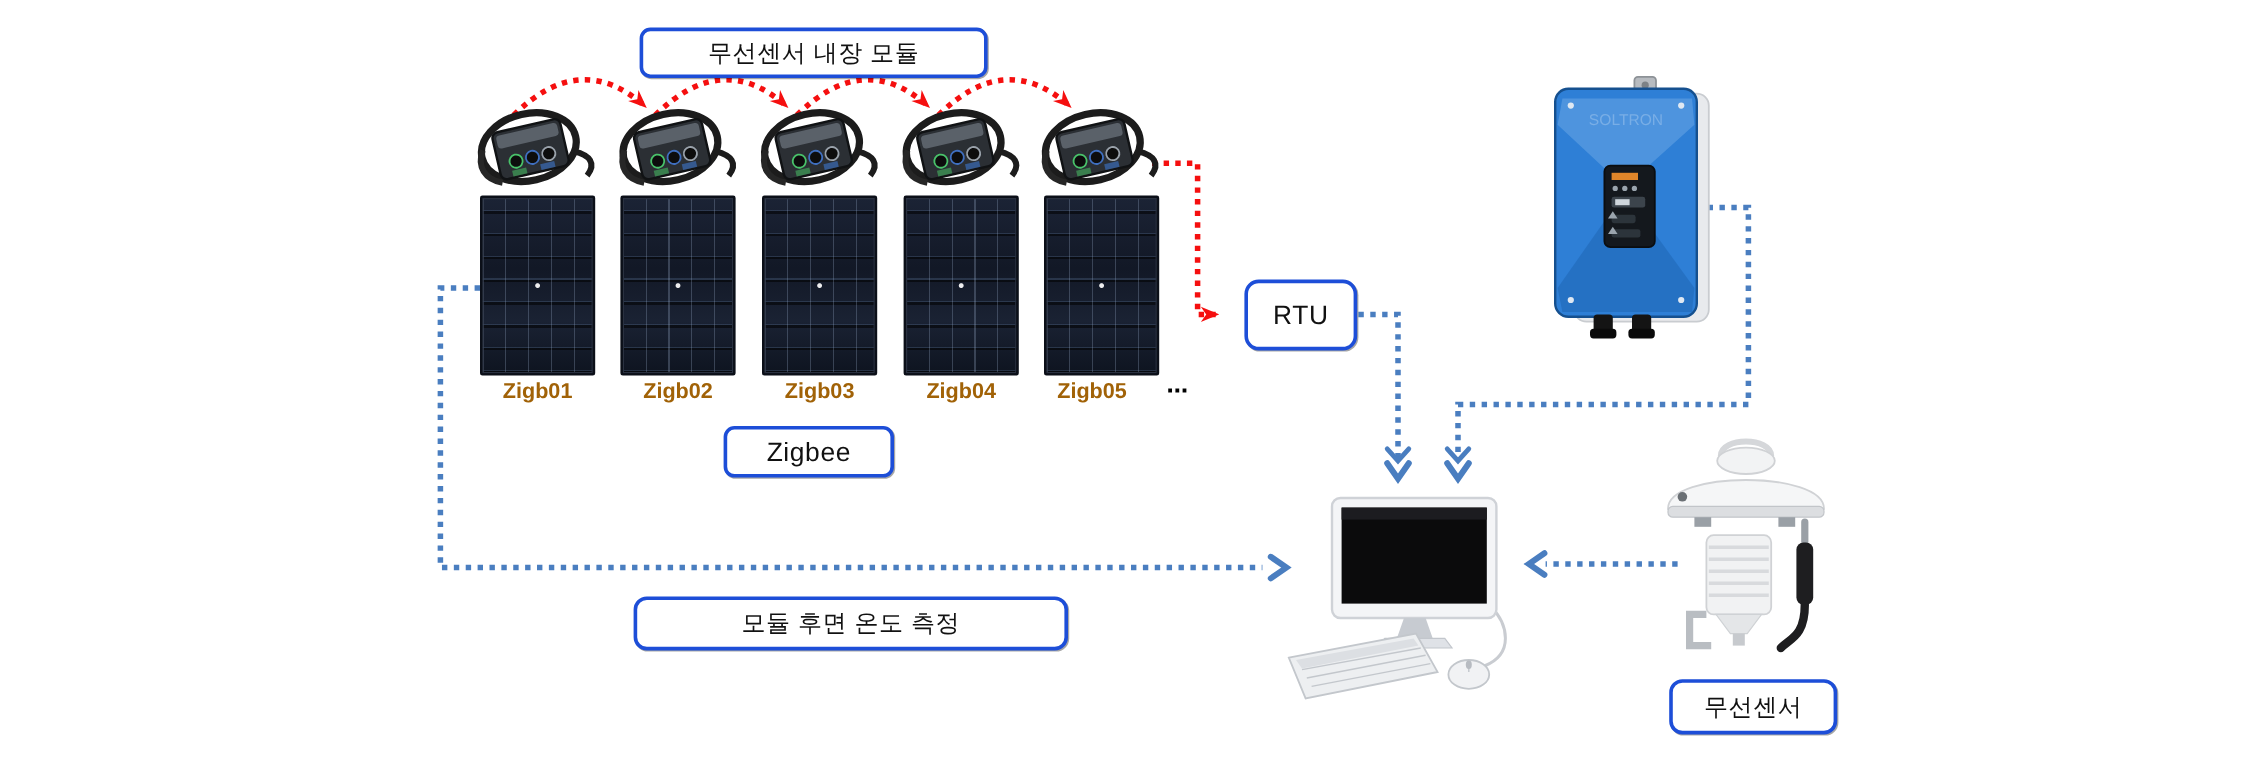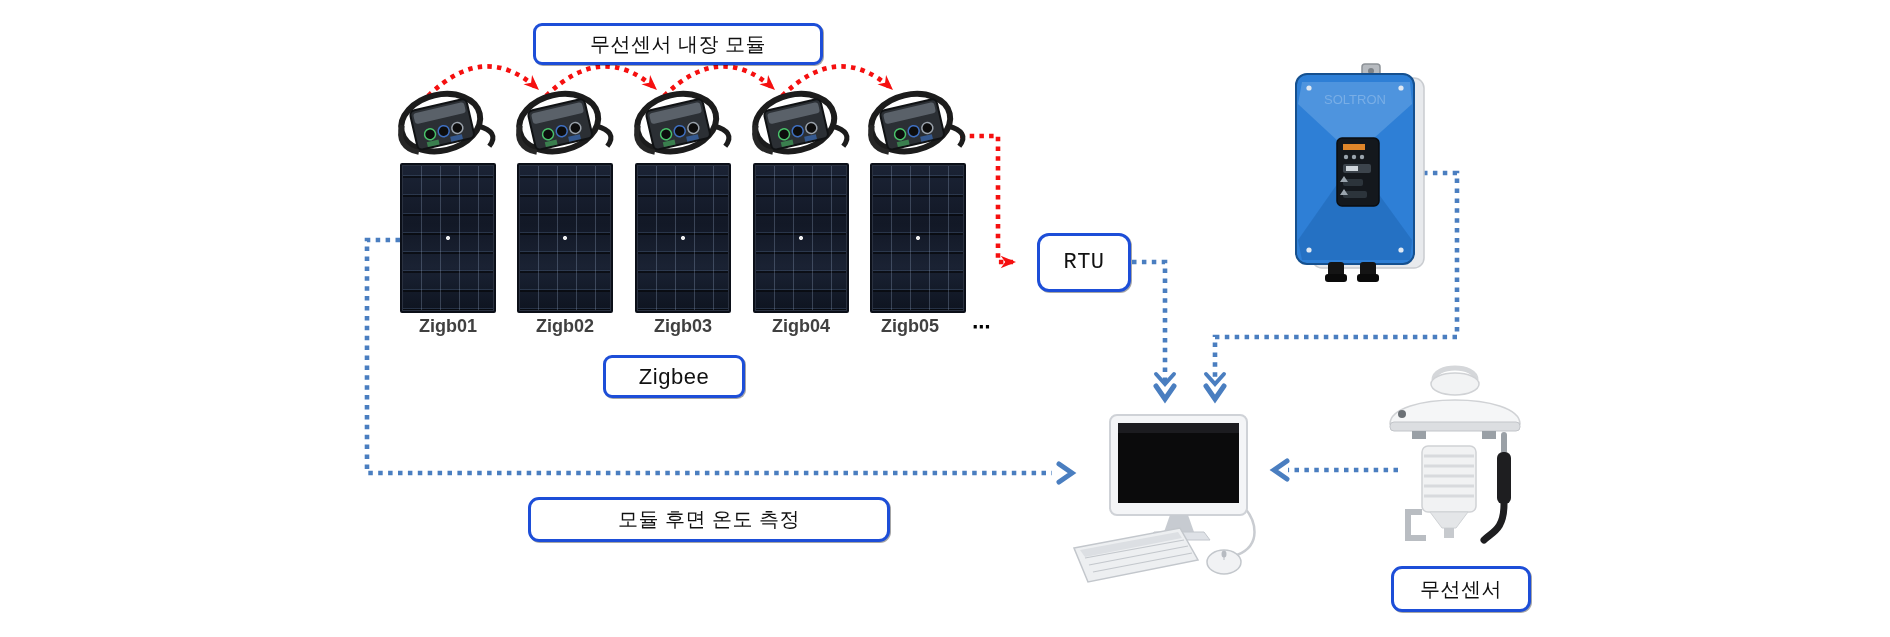--- a/index.html
+++ b/index.html
@@ -25,21 +25,21 @@
     background-image:
       radial-gradient(circle, rgba(255,255,255,.92) 1.6px, rgba(255,255,255,0) 2.4px),
       repeating-linear-gradient(90deg, rgba(160,180,210,.28) 0 1px, rgba(0,0,0,0) 1px 19px),
       repeating-linear-gradient(0deg, rgba(0,0,0,.55) 0 2px, rgba(90,115,150,.30) 2px 3px, rgba(20,28,44,.0) 3px 19px),
       linear-gradient(180deg,#1b2335 0%,#121826 40%,#1a2233 70%,#0e1420 100%);
     border:2px solid #0b0f18;border-radius:2px;
     box-shadow:0 0 0 1px #2a3140 inset;
   }
   .panel-label{
     position:absolute;top:316px;width:96px;text-align:center;
-    font-weight:bold;font-size:18px;color:#404040;
+    font-weight:bold;font-size:18px;color:#a16207;
   }
   .ellipsis{
     position:absolute;top:316px;font-weight:bold;font-size:18px;color:#000;
   }
   .sensor{position:absolute;top:76px;width:112px;height:92px;}
   svg{display:block;}
   #wires{position:absolute;left:0;top:0;}
   .device{position:absolute;}
 </style>
 </head>
@@ -169,21 +169,21 @@
         <circle cx="69" cy="55" r="5.5" fill="#0d0d0d" stroke="#9aa2ab" stroke-width="1.5"></circle>
         <rect x="36" y="62" width="12" height="5" fill="#3a7f4e"></rect>
         <rect x="60" y="62" width="12" height="5" fill="#35598f"></rect>
       </g>
     </svg>
 
   <div class="label-box" style="left:603px;top:355px;width:142px;height:43px;font-size:22px;">
     <span>Zigbee</span>
   </div>
 
-  <div class="label-box" style="left:1037px;top:233px;width:94px;height:59px;font-size:22px;border-radius:12px;font-family:Liberation Mono, monospace;">
+  <div class="label-box" style="left:1037px;top:233px;width:94px;height:59px;font-size:22px;border-radius:12px;">
     <span>RTU</span>
   </div>
 
   <svg class="device" style="left:1282px;top:60px;" width="165" height="225" viewBox="0 0 165 225">
     <rect x="80" y="4" width="18" height="16" rx="3" fill="#b7bbc0" stroke="#8d9297" stroke-width="1.5"></rect>
     <circle cx="89" cy="11" r="3" fill="#7d8287"></circle>
     <rect x="30" y="18" width="112" height="190" rx="10" fill="#e8eaed" stroke="#c9ccd0" stroke-width="1.5"></rect>
     <rect x="14" y="14" width="118" height="190" rx="11" style="fill:var(--inverter-body)" stroke="#15508f" stroke-width="2"></rect>
     <polygon points="16,44 72,96 130,44 128,22 20,22" fill="#5fa0e2" opacity=".65"></polygon>
     <polygon points="16,180 72,100 130,180 128,200 20,200" fill="#1f66b5" opacity=".55"></polygon>

